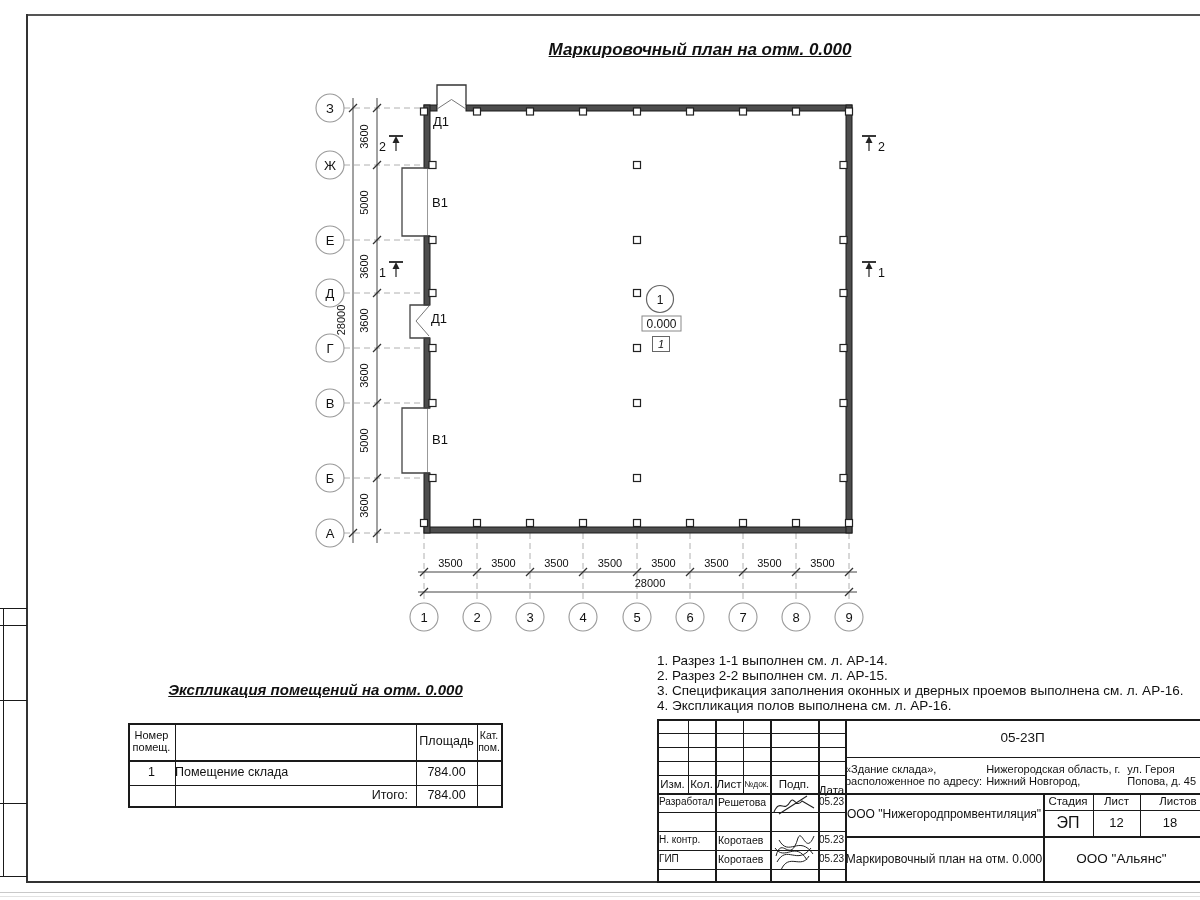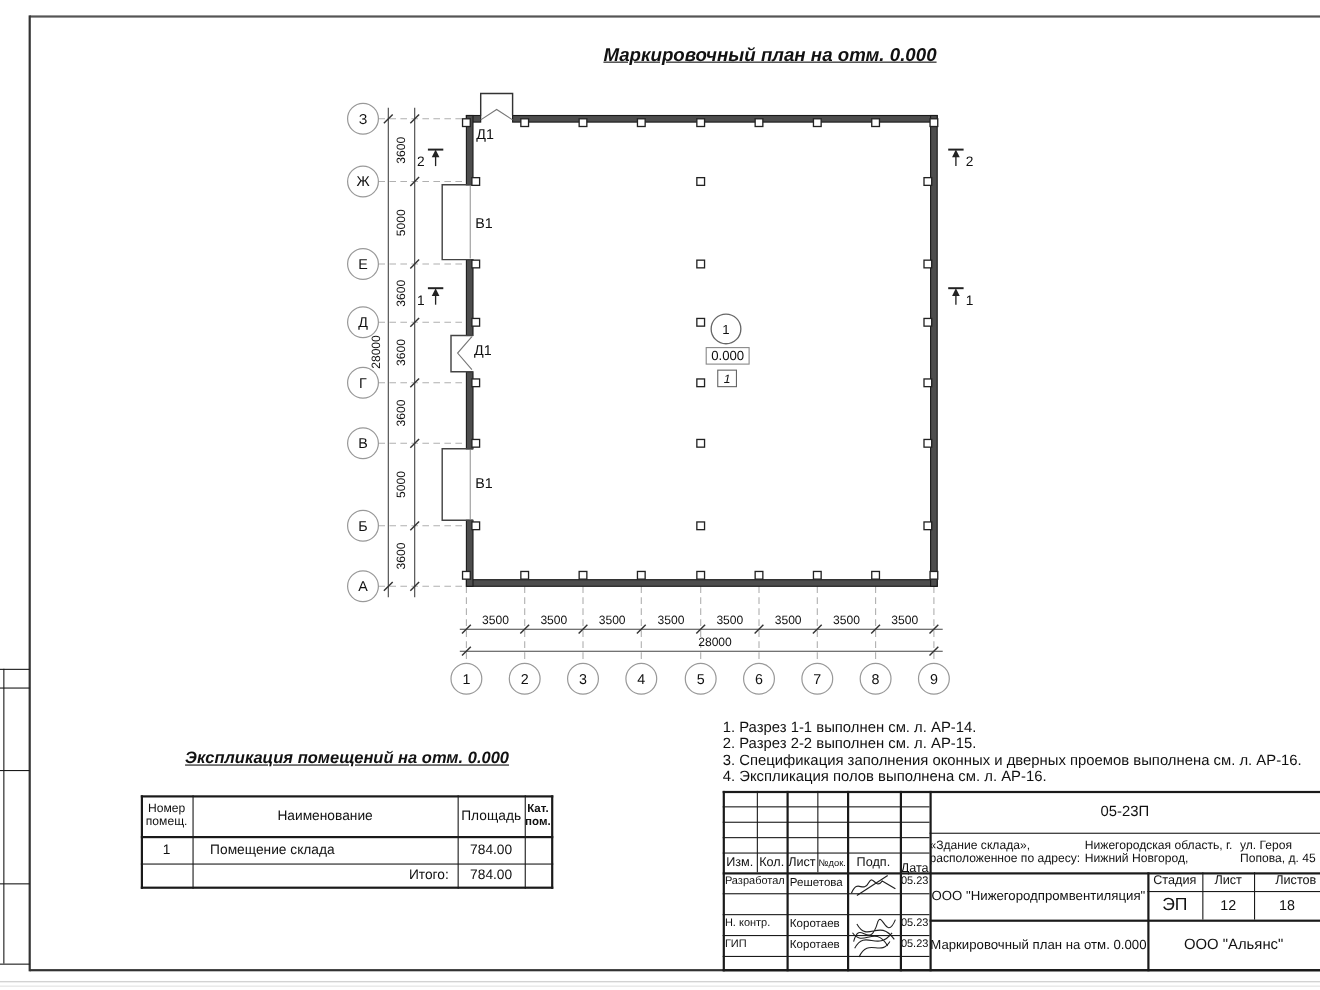--- a/index.html
+++ b/index.html
@@ -240,26 +240,25 @@
   <rect x="642" y="316" width="39" height="15" fill="#fff" stroke="#888" stroke-width="1"></rect>
   <text x="661.5" y="327.5" text-anchor="middle" font-size="12">0.000</text>
   <rect x="652.5" y="336.5" width="17" height="15" fill="#fff" stroke="#666" stroke-width="1"></rect>
   <text x="661" y="348" text-anchor="middle" font-size="11" font-style="italic">1</text>
 </svg>
 
 <div class="abs" id="sched-title">Экспликация помещений на отм. 0.000</div>
 <div class="abs" id="schedtable" style="left:128px;top:723px;width:375px;height:85px;">
   <div class="cell pre" style="left:0;top:0;width:47px;height:37px;font-size:11px;">Номер
 помещ.</div>
-  <div class="cell" style="left:47px;top:0;width:241px;height:37px;font-size:12.5px;">Наименование</div>
   <div class="cell" style="left:288px;top:0;width:61px;height:37px;font-size:12.5px;">Площадь</div>
-  <div class="cell pre" style="left:349px;top:0;width:24px;height:37px;font-size:10.5px;font-weight:bold;">Кат.
+  <div class="cell pre" style="left:349px;top:0;width:24px;height:37px;font-size:10.5px;">Кат.
 пом.</div>
   <div class="cell" style="left:0;top:37px;width:47px;height:25px;font-size:12.5px;">1</div>
-  <div class="cell left" style="left:47px;top:37px;width:235px;height:25px;font-size:12.5px;padding-left:16px;">Помещение склада</div>
+  <div class="cell left" style="left:47px;top:37px;width:235px;height:25px;font-size:12.5px;padding-left:0;">Помещение склада</div>
   <div class="cell" style="left:288px;top:37px;width:61px;height:25px;font-size:12.5px;">784.00</div>
   <div class="cell right" style="left:47px;top:62px;width:233px;height:21px;font-size:12.5px;padding-right:8px;">Итого:</div>
   <div class="cell" style="left:288px;top:62px;width:61px;height:21px;font-size:12.5px;">784.00</div>
 <div class="ln" style="left: 0px; top: 0px; width: 2px; height: 85px;"></div>
     <div class="ln" style="left: 47px; top: 0px; width: 1.4px; height: 85px;"></div>
     <div class="ln" style="left: 288px; top: 0px; width: 1.4px; height: 85px;"></div>
     <div class="ln" style="left: 349px; top: 0px; width: 1.4px; height: 85px;"></div>
     <div class="ln" style="left: 373px; top: 0px; width: 2px; height: 85px;"></div>
     <div class="ln" style="left: 0px; top: 0px; width: 375px; height: 2px;"></div>
     <div class="ln" style="left: 0px; top: 37px; width: 375px; height: 1.6px;"></div>

